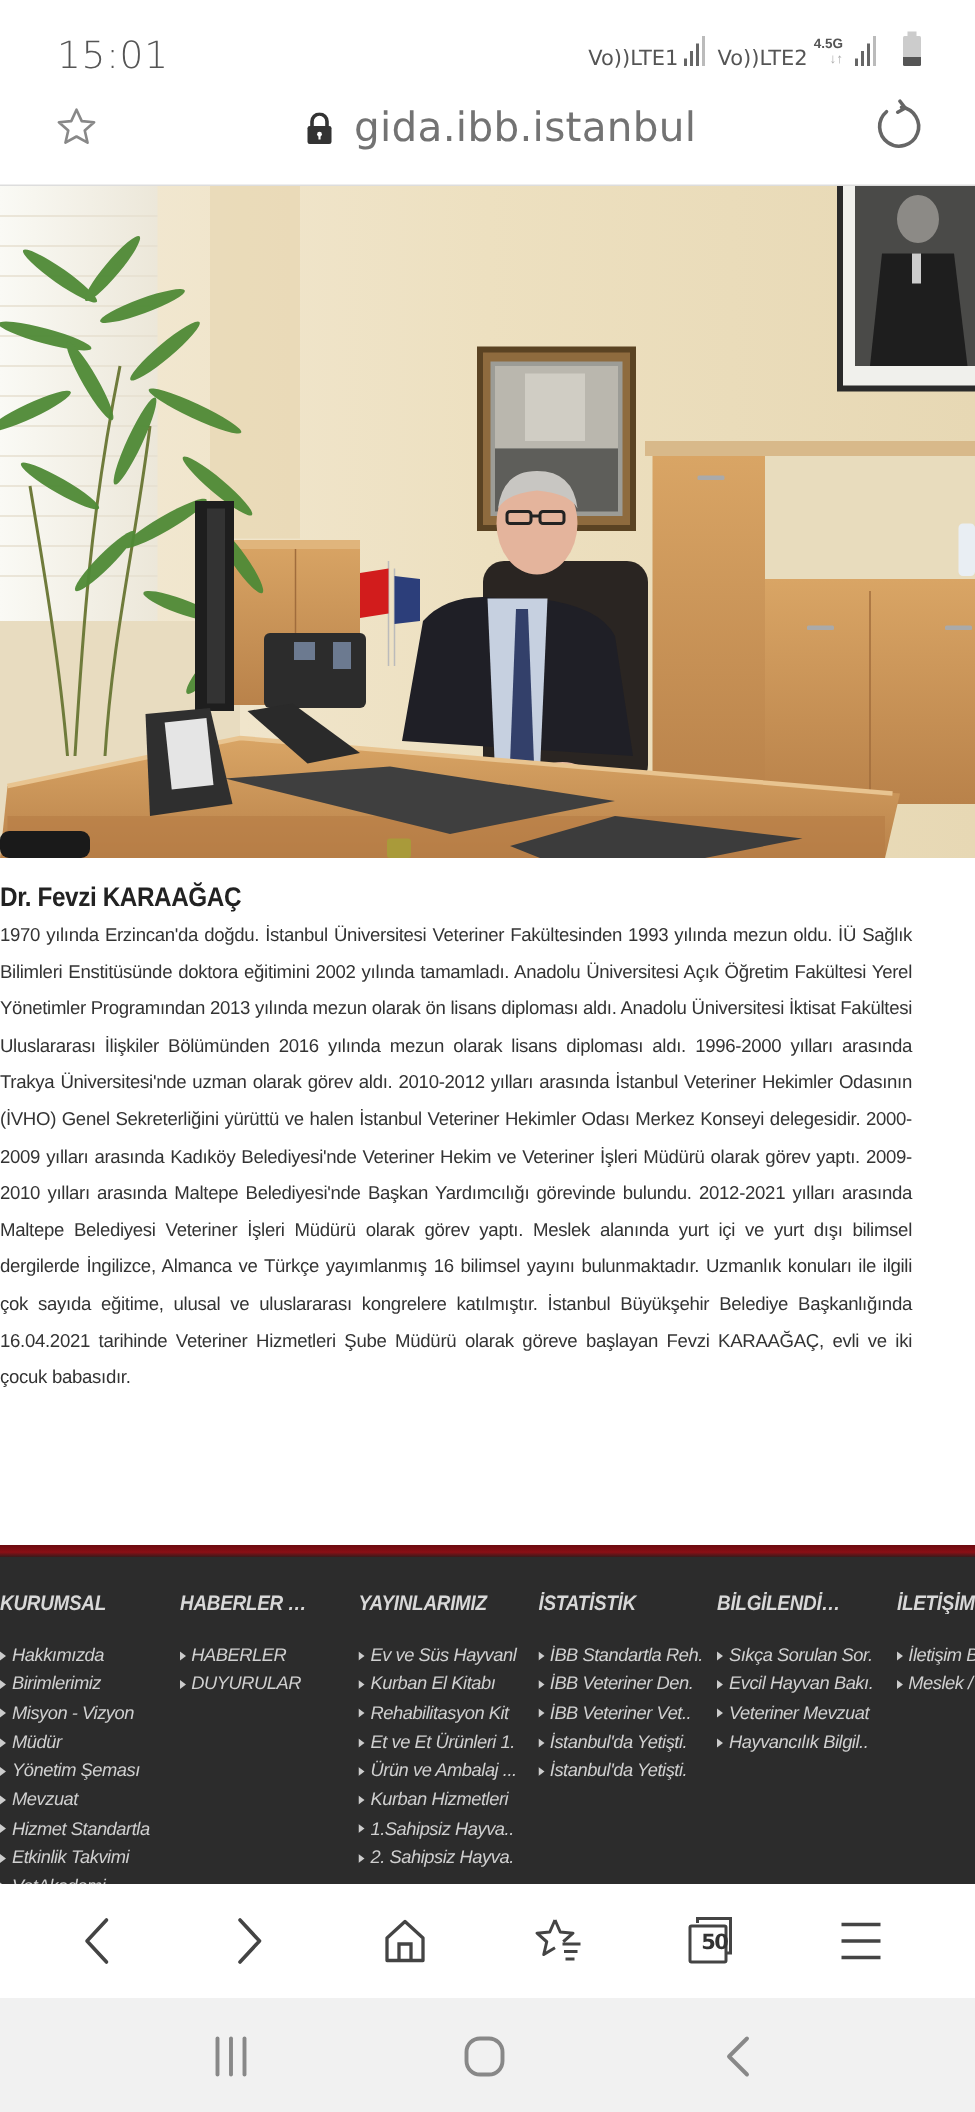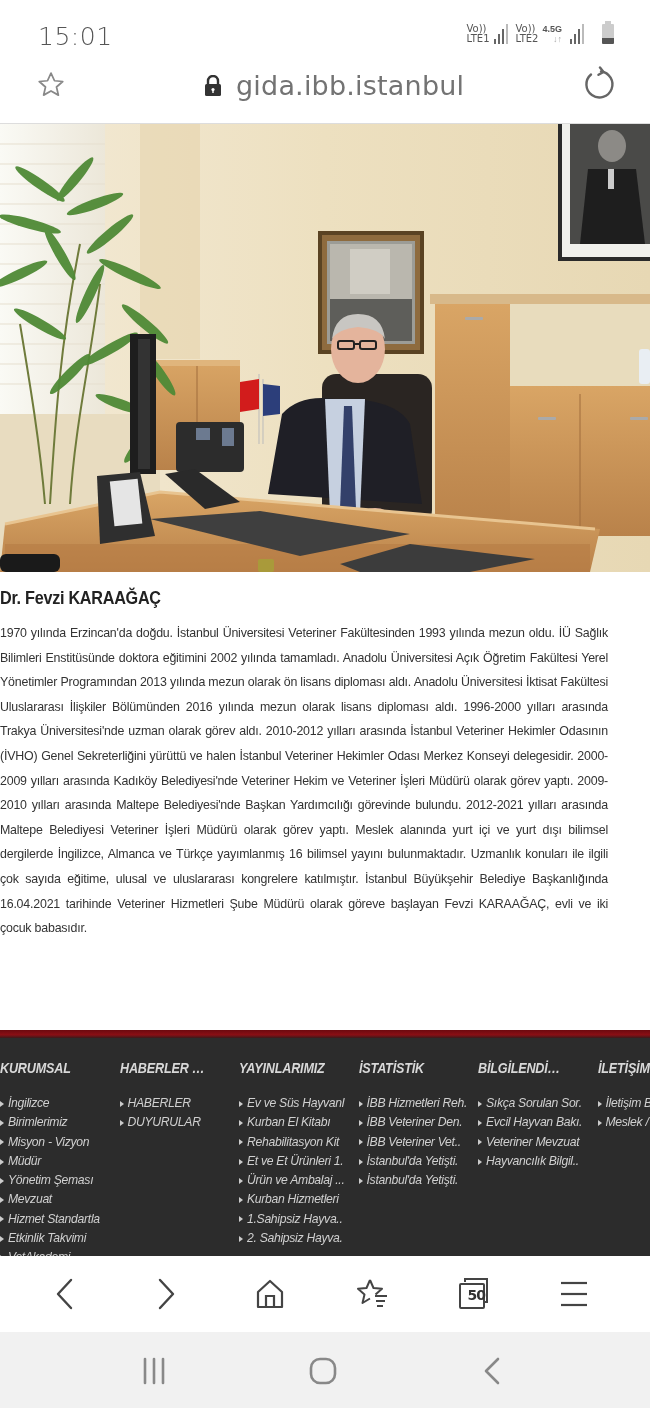--- a/index.html
+++ b/index.html
@@ -3,21 +3,21 @@
 <meta charset="utf-8">
 <style>
   * { box-sizing: border-box; margin: 0; padding: 0; }
   html, body { width: 650px; height: 1408px; overflow: hidden; background: #ffffff; }
   body { font-family: "Liberation Sans", "DejaVu Sans", sans-serif; position: relative; color: #222; }
 
   
   .status-bar { position: absolute; top: 0; left: 0; width: 650px; height: 52px; background: #fff; margin-top: 12px; }
   .status-time { position: absolute; left: 38px; top: 10px; font-size: 25px; color: #555; letter-spacing: 0.5px; font-family: "DejaVu Sans", sans-serif; font-weight: 300; }
   .status-icons { position: absolute; right: 36px; top: 12px; display: flex; align-items: flex-end; gap: 4px; color: #666; }
-  .sim-label { display: flex; flex-direction: column; font-size: 10px; line-height: 10px; color: #555; font-family: "DejaVu Sans", sans-serif; }
+  .sim-label { display: flex; flex-direction: row; font-size: 14px; line-height: 10px; color: #555; font-family: "DejaVu Sans", sans-serif; }
   .signal { display: flex; align-items: flex-end; gap: 2px; height: 20px; margin-right: 4px; }
   .signal span { width: 2px; background: #666; display: block; }
   .net-type { display: flex; flex-direction: column; align-items: flex-end; font-size: 9px; line-height: 10px; color: #555; margin-right: 4px; font-weight: bold; }
   .net-type .arrows { color: #aaa; font-size: 9px; }
   .battery { width: 12px; height: 20px; border-radius: 1px; background: linear-gradient(to bottom, #ccc 0%, #ccc 70%, #555 70%, #555 100%); position: relative; margin-left: 10px; }
   .battery::before { content: ""; position: absolute; top: -3px; left: 3px; width: 6px; height: 3px; background: #ccc; }
 
   
   .url-bar { position: absolute; top: 52px; left: 0; width: 650px; height: 72px; background: #fff; border-bottom: 1px solid #ddd; }
   .bookmark-star { position: absolute; left: 36px; top: 18px; width: 30px; height: 30px; }
@@ -25,21 +25,21 @@
   .lock-icon { width: 18px; height: 22px; }
   .url-text { font-size: 27px; color: #737373; font-family: "DejaVu Sans", sans-serif; letter-spacing: 0.2px; }
   .reload-icon { position: absolute; right: 34px; top: 14px; width: 36px; height: 36px; }
 
   
   .hero { position: absolute; top: 124px; left: 0; width: 650px; height: 448px; overflow: hidden; background: #e9dcc0; }
 
   
   .article { position: absolute; top: 572px; left: 0; width: 608px; }
   .article-title { margin-top: 16px; font-family: "Liberation Sans", sans-serif; font-size: 18px; font-weight: bold; color: #222; letter-spacing: -0.3px; transform: scaleX(0.9); transform-origin: left; }
-  .article-body { margin-top: 12px; font-family: "Liberation Sans", sans-serif; font-size: 12.4px; line-height: 24.6px; color: #333; text-align: justify; letter-spacing: -0.2px; }
+  .article-body { margin-top: 2px; font-family: "Liberation Sans", sans-serif; font-size: 12.4px; line-height: 24.6px; color: #333; text-align: justify; letter-spacing: -0.2px; }
 
   
   .footer { position: absolute; top: 1030px; left: 0; width: 650px; height: 226px; background: #2c2c2c; overflow: hidden; font-style: italic; }
   .footer-topbar { height: 8px; background: linear-gradient(to bottom, #6b0a0f, #8a0f15 60%, #3a1a1b); }
   .footer-cols { position: absolute; top: 30px; left: 0; display: flex; }
   .footer-col { width: 119.5px; padding-left: 0; }
   .footer-col-title { font-size: 14px; font-weight: bold; color: #d8d8d8; white-space: nowrap; overflow: hidden; text-overflow: ellipsis; width: 100px; letter-spacing: -0.2px; transform: scaleX(0.9); transform-origin: left; }
   .footer-list { margin-top: 18px; list-style: none; }
   .footer-list li { font-size: 12.2px; color: #d0d0d0; line-height: 19.3px; white-space: nowrap; overflow: hidden; width: 112px; letter-spacing: -0.3px; display: flex; align-items: center; }
   .footer-list li .tri { display: inline-block; width: 0; height: 0; border-top: 3px solid transparent; border-bottom: 3px solid transparent; border-left: 4px solid #ccc; margin-right: 4px; flex-shrink: 0; }
@@ -251,21 +251,21 @@
 
 <div class="footer">
   <div class="footer-topbar"></div>
   <div class="footer-cols">
 
     <div class="footer-col">
       <div class="footer-col-title">KURUMSAL</div>
       <ul class="footer-list">
         <li>
             <span class="tri"></span>
-            <span>İngilizce</span>
+            <span>Hakkımızda</span>
           </li>
         <li>
             <span class="tri"></span>
             <span>Birimlerimiz</span>
           </li>
         <li>
             <span class="tri"></span>
             <span>Misyon - Vizyon</span>
           </li>
         <li>
@@ -345,21 +345,21 @@
             <span>2. Sahipsiz Hayva.</span>
           </li>
       </ul>
     </div>
 
     <div class="footer-col">
       <div class="footer-col-title">İSTATİSTİK</div>
       <ul class="footer-list">
         <li>
             <span class="tri"></span>
-            <span>İBB Hizmetleri Reh.</span>
+            <span>İBB Standartla Reh.</span>
           </li>
         <li>
             <span class="tri"></span>
             <span>İBB Veteriner Den.</span>
           </li>
         <li>
             <span class="tri"></span>
             <span>İBB Veteriner Vet..</span>
           </li>
         <li>

